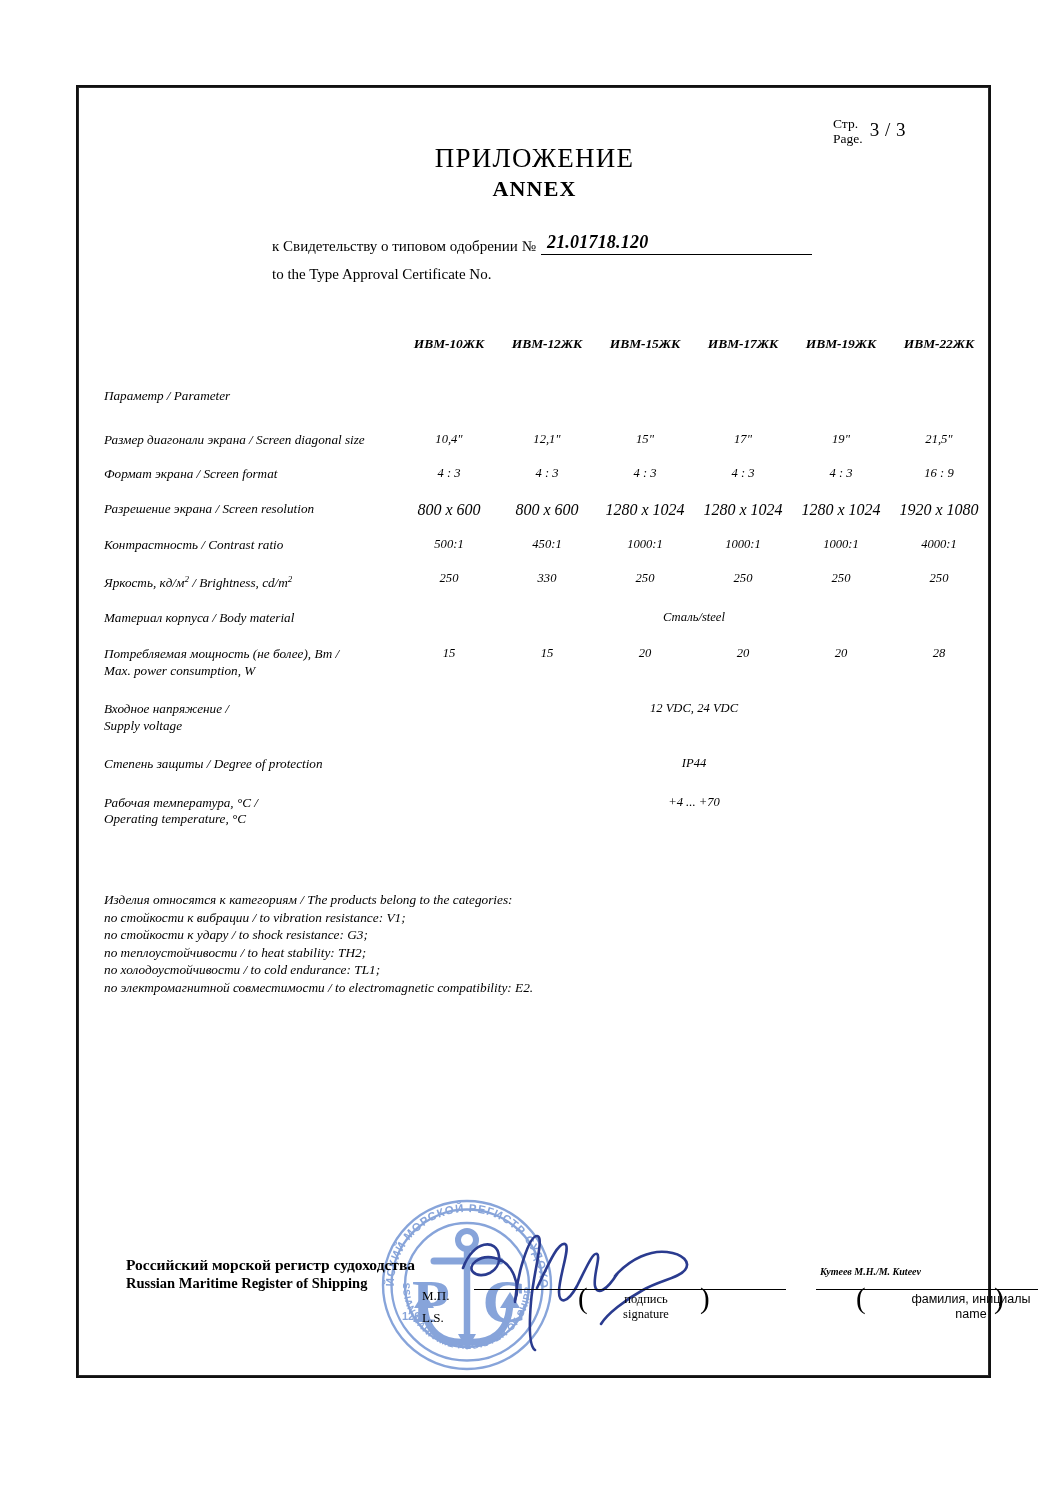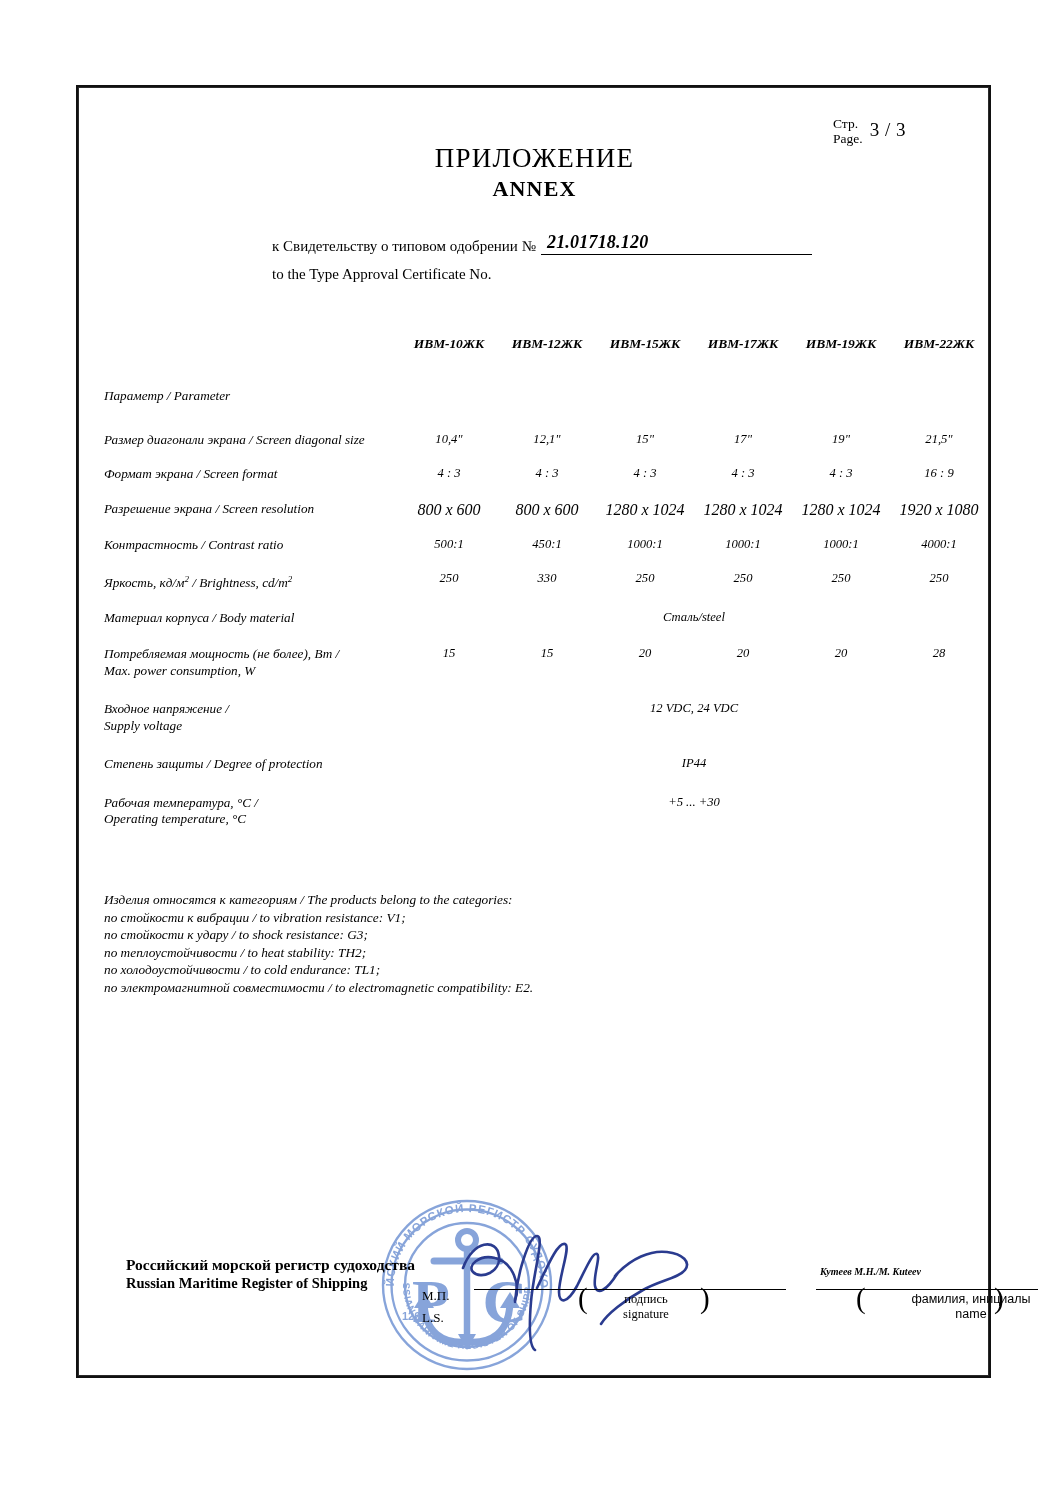--- a/index.html
+++ b/index.html
@@ -438,21 +438,21 @@
         <tr class="tall">
           <td class="param">Степень защиты / Degree of protection</td>
           <td class="val" colspan="6">IP44</td>
         </tr>
 
         <tr class="tall">
           <td class="param">
             <span>Рабочая температура, °С /</span><br>
             <span> Operating temperature, °С</span>
           </td>
-          <td class="val" colspan="6">+5 ... +30</td>
+          <td class="val" colspan="6">+4 ... +70</td>
         </tr>
 
       </tbody>
     </table>
   </div>
 
   <div id="categories">
     <div class="cat-intro">Изделия относятся к категориям / The products belong to the categories:</div>
     <div>по стойкости к вибрации / to vibration resistance: V1;</div>
     <div>по стойкости к удару / to shock resistance: G3;</div>

